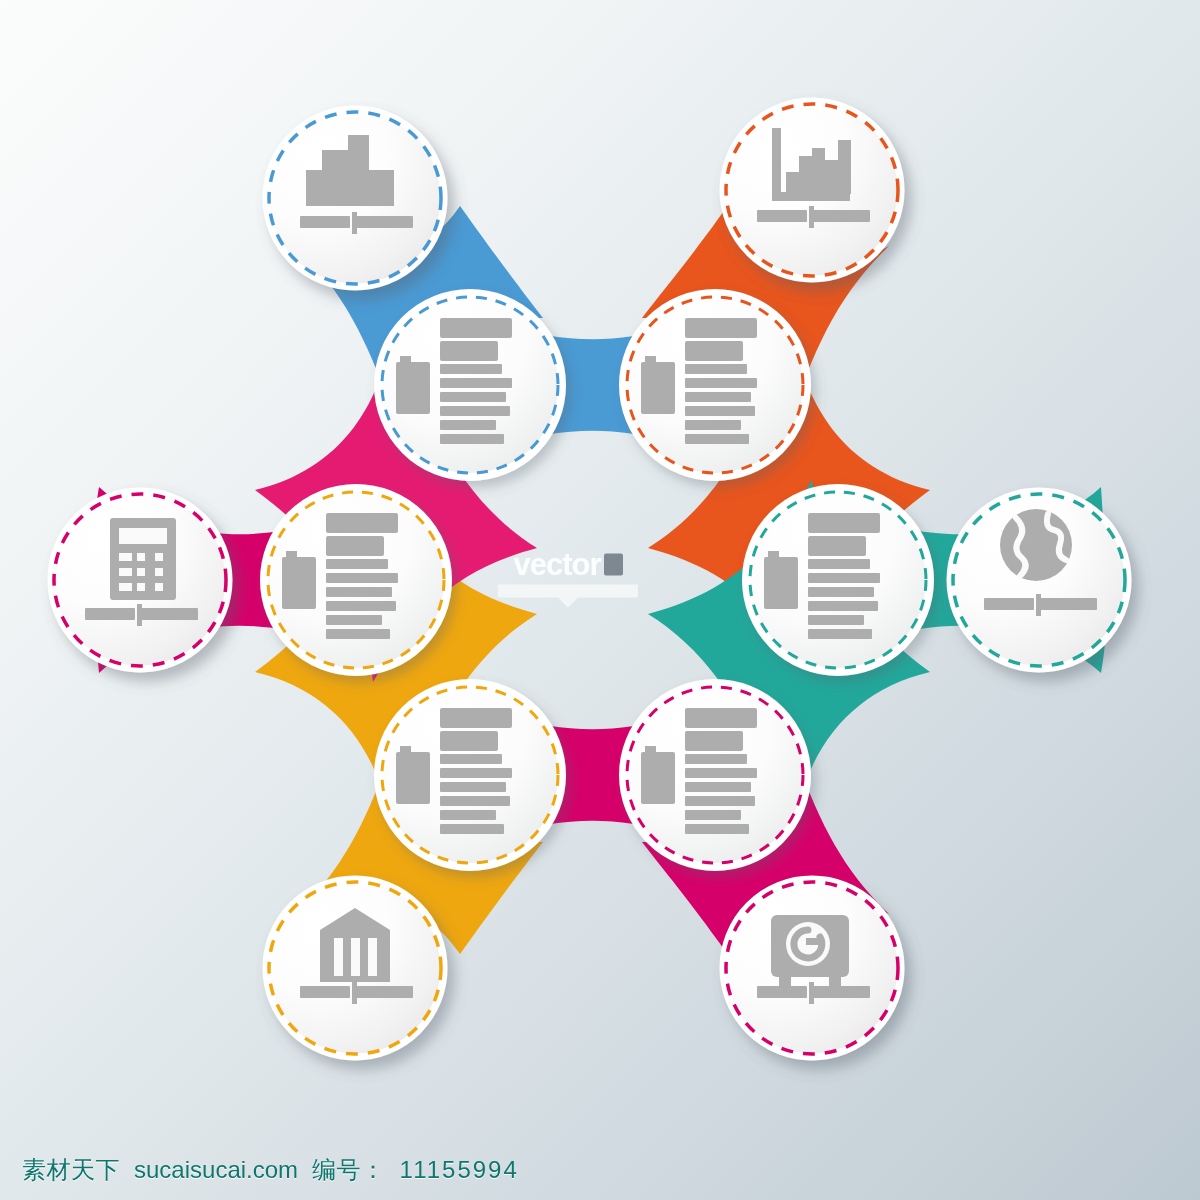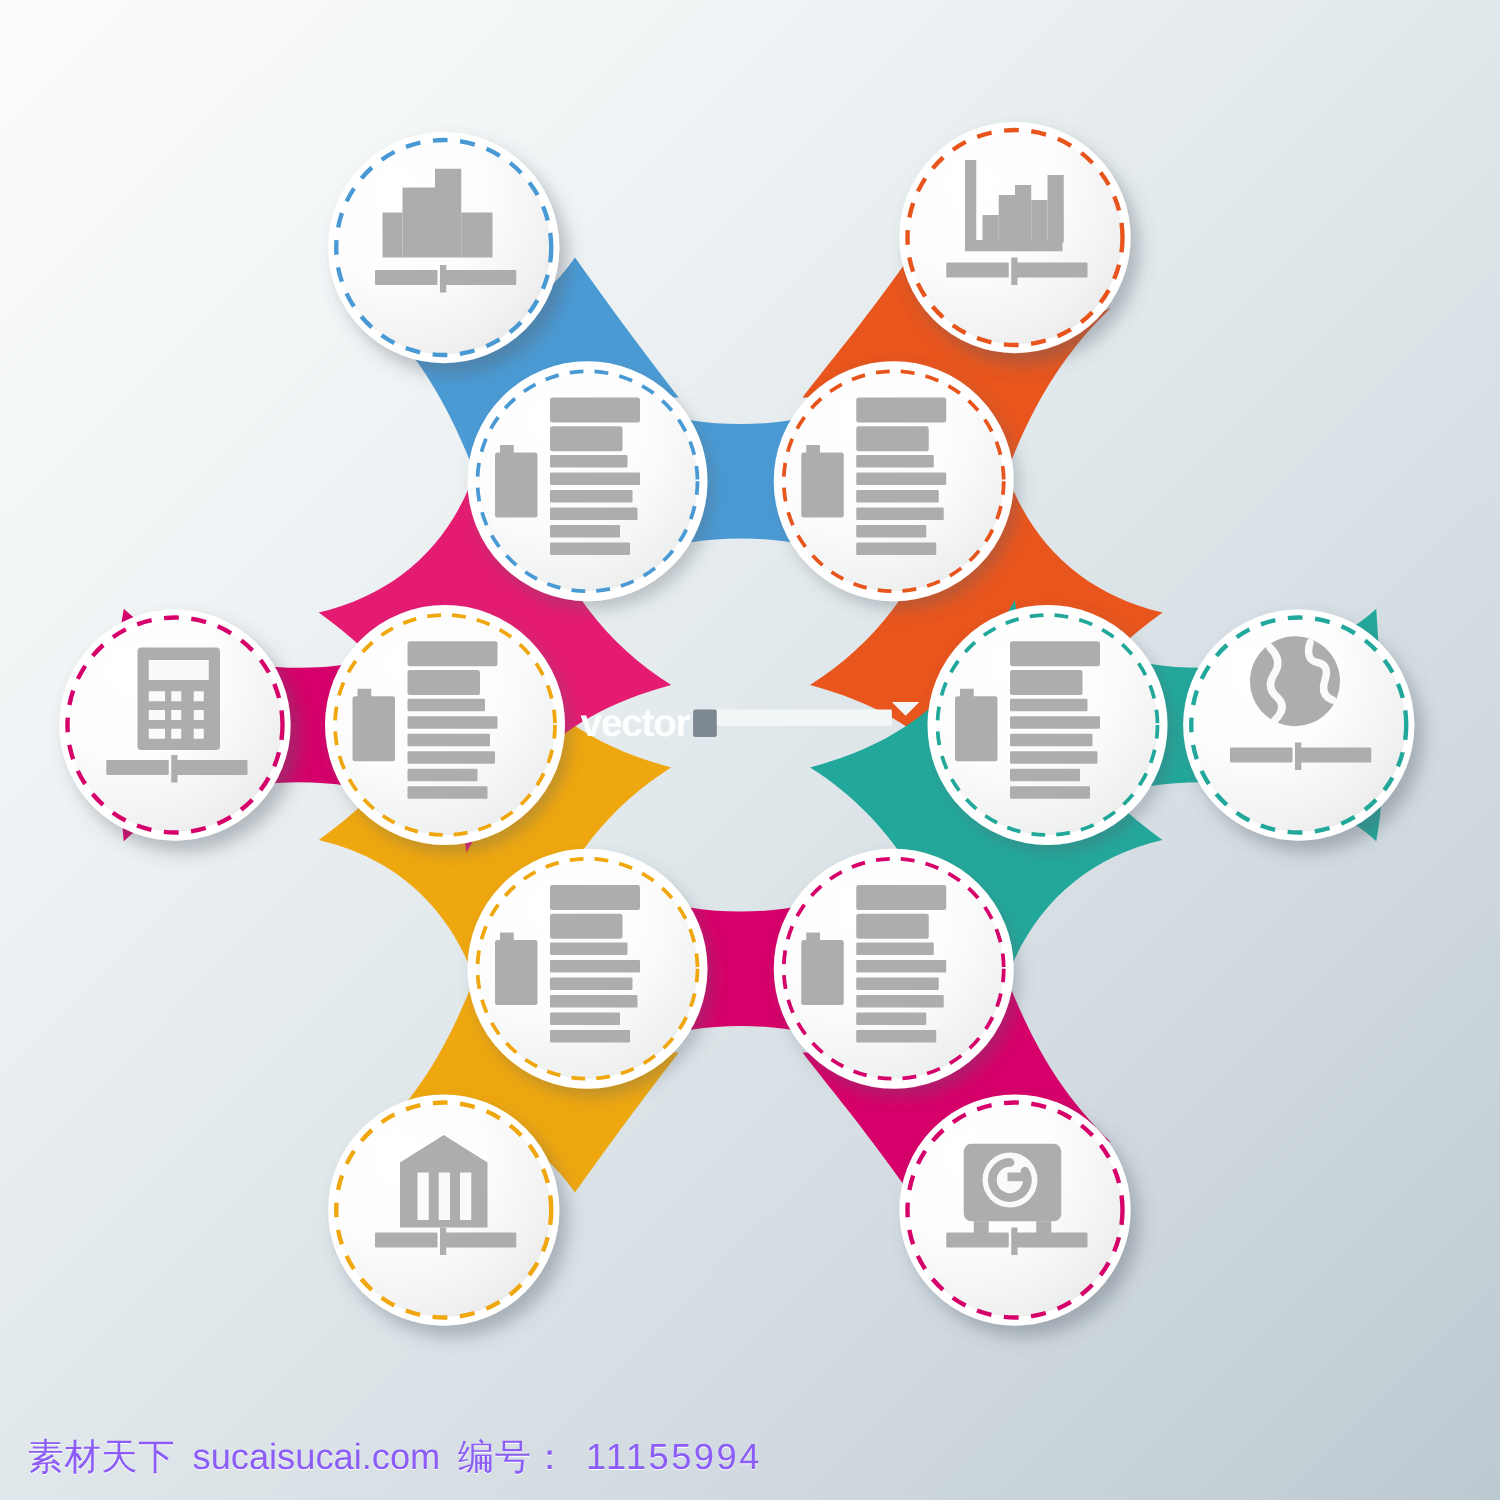--- a/index.html
+++ b/index.html
@@ -9,31 +9,31 @@
     background:linear-gradient(135deg,#fbfcfc 0%,#f2f5f6 22%,#e2e9ec 48%,#d2dbe1 72%,#bdc9d1 100%);
     overflow:hidden;position:relative;
   }
   #stage{position:absolute;inset:0;}
   svg#art{position:absolute;left:0;top:0;width:1200px;height:1200px;}
 
   
   .watermark{
     position:absolute;left:22px;bottom:14px;
     display:flex;align-items:baseline;gap:14px;
-    color:#8b5cf6;font-size:29px;letter-spacing:.5px;
+    color:#0f766e;font-size:24px;letter-spacing:.5px;
     text-shadow:0 1px 0 #ffffff;
     white-space:nowrap;
   }
   .watermark .wm-site{letter-spacing:0px;}
   .watermark .wm-num{letter-spacing:2px;text-align:right;}
 
   
   .center-logo{
-    position:absolute;left:600px;top:578px;transform:translate(-50%,-50%);
-    display:flex;flex-direction:row;align-items:flex-start;
+    position:absolute;left:568px;top:578px;transform:translate(-50%,-50%);
+    display:flex;flex-direction:column;align-items:center;
     pointer-events:none;
   }
   .center-logo .logo-word{
     font-size:31px;font-weight:bold;color:#fdfefe;letter-spacing:-1px;
     line-height:1;display:flex;align-items:center;
   }
   .center-logo .logo-dot{
     display:inline-block;width:19px;height:22px;background:#7e8890;
     margin-left:3px;border-radius:2px;
   }

